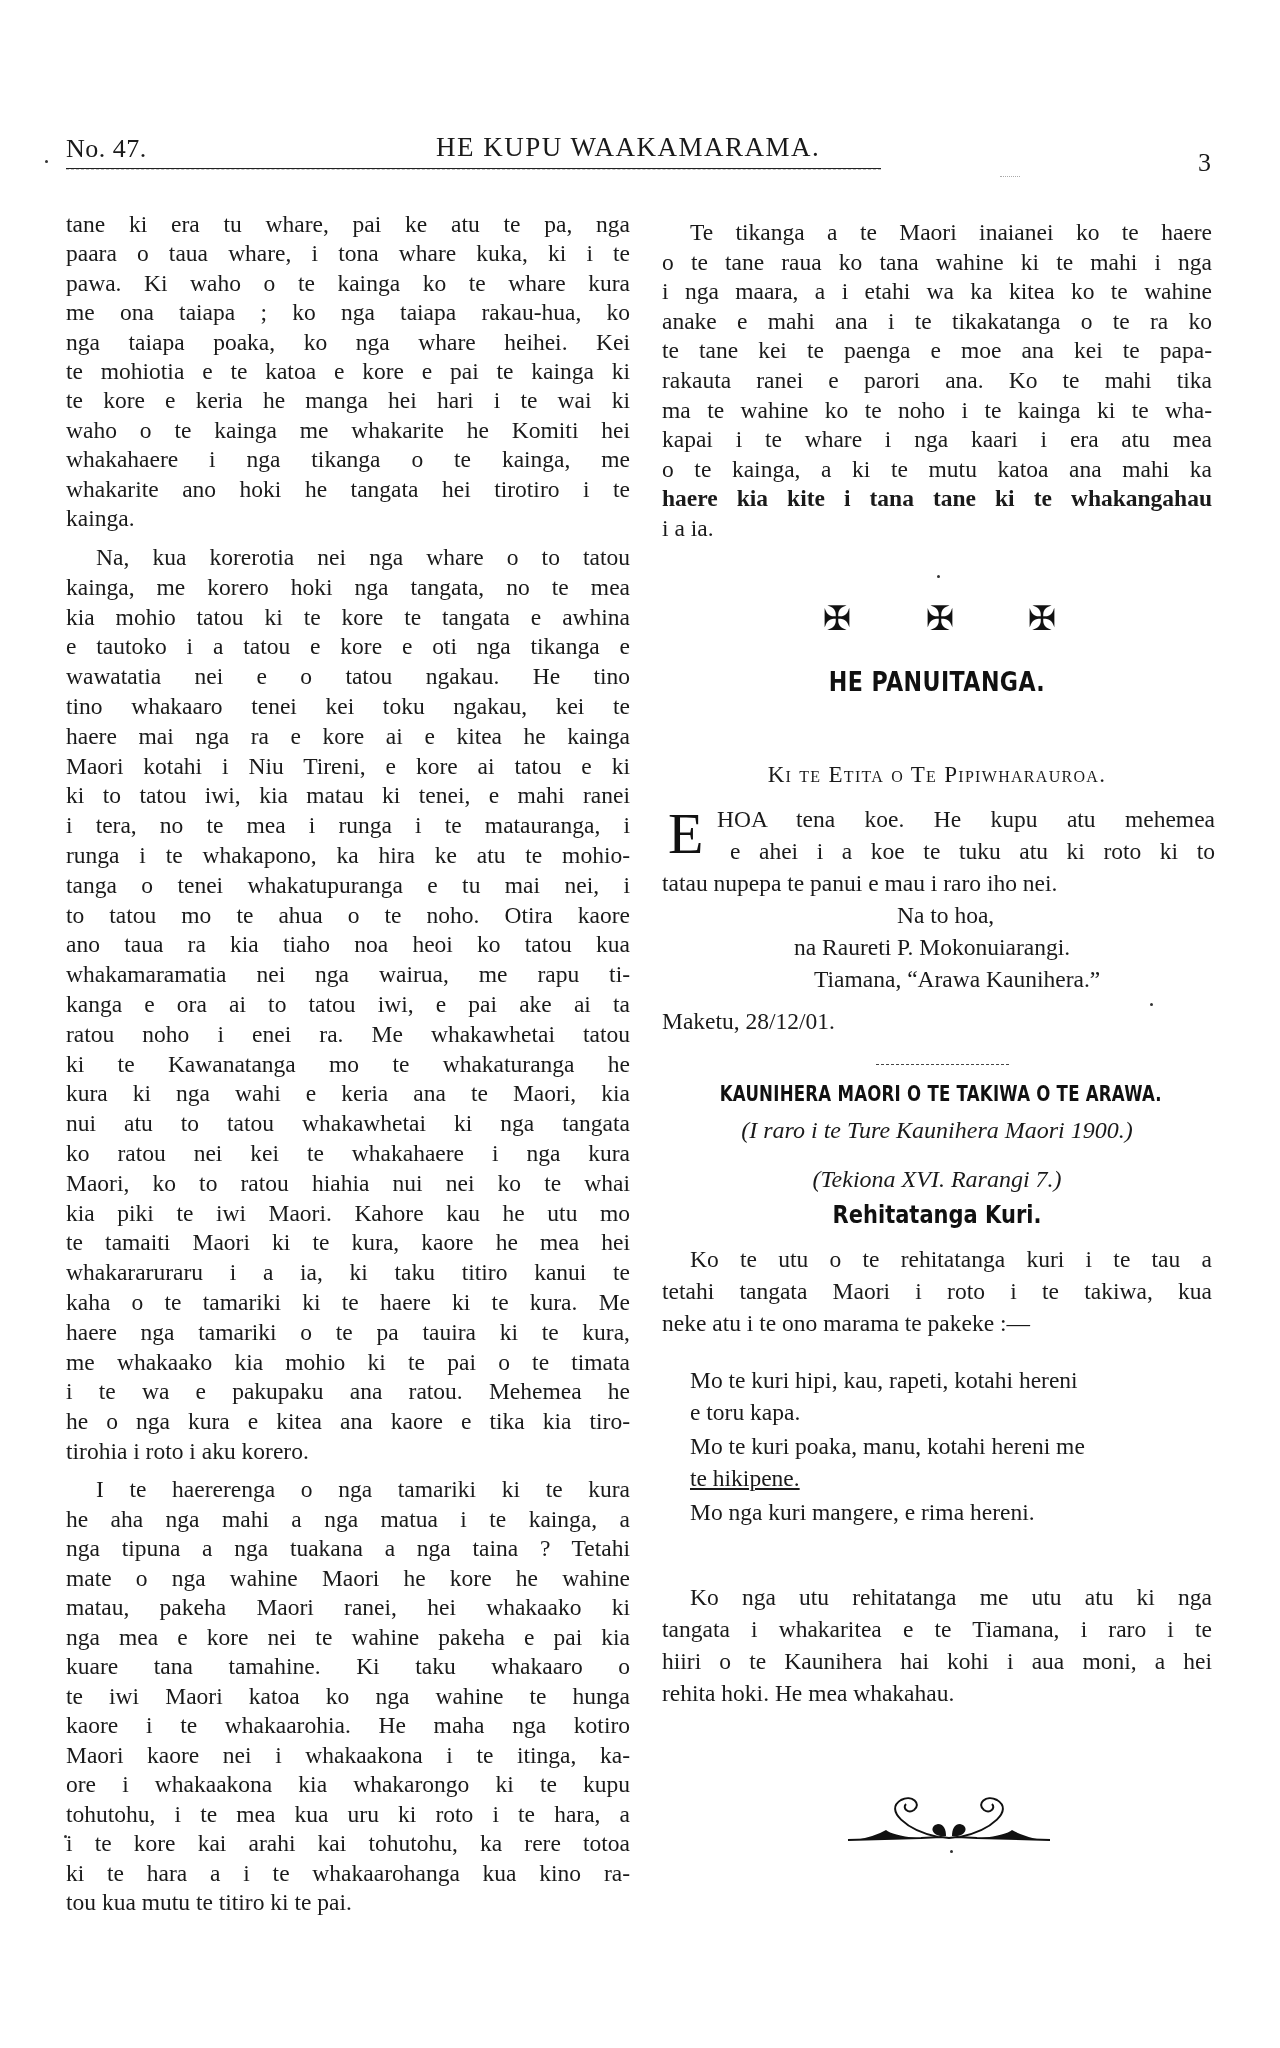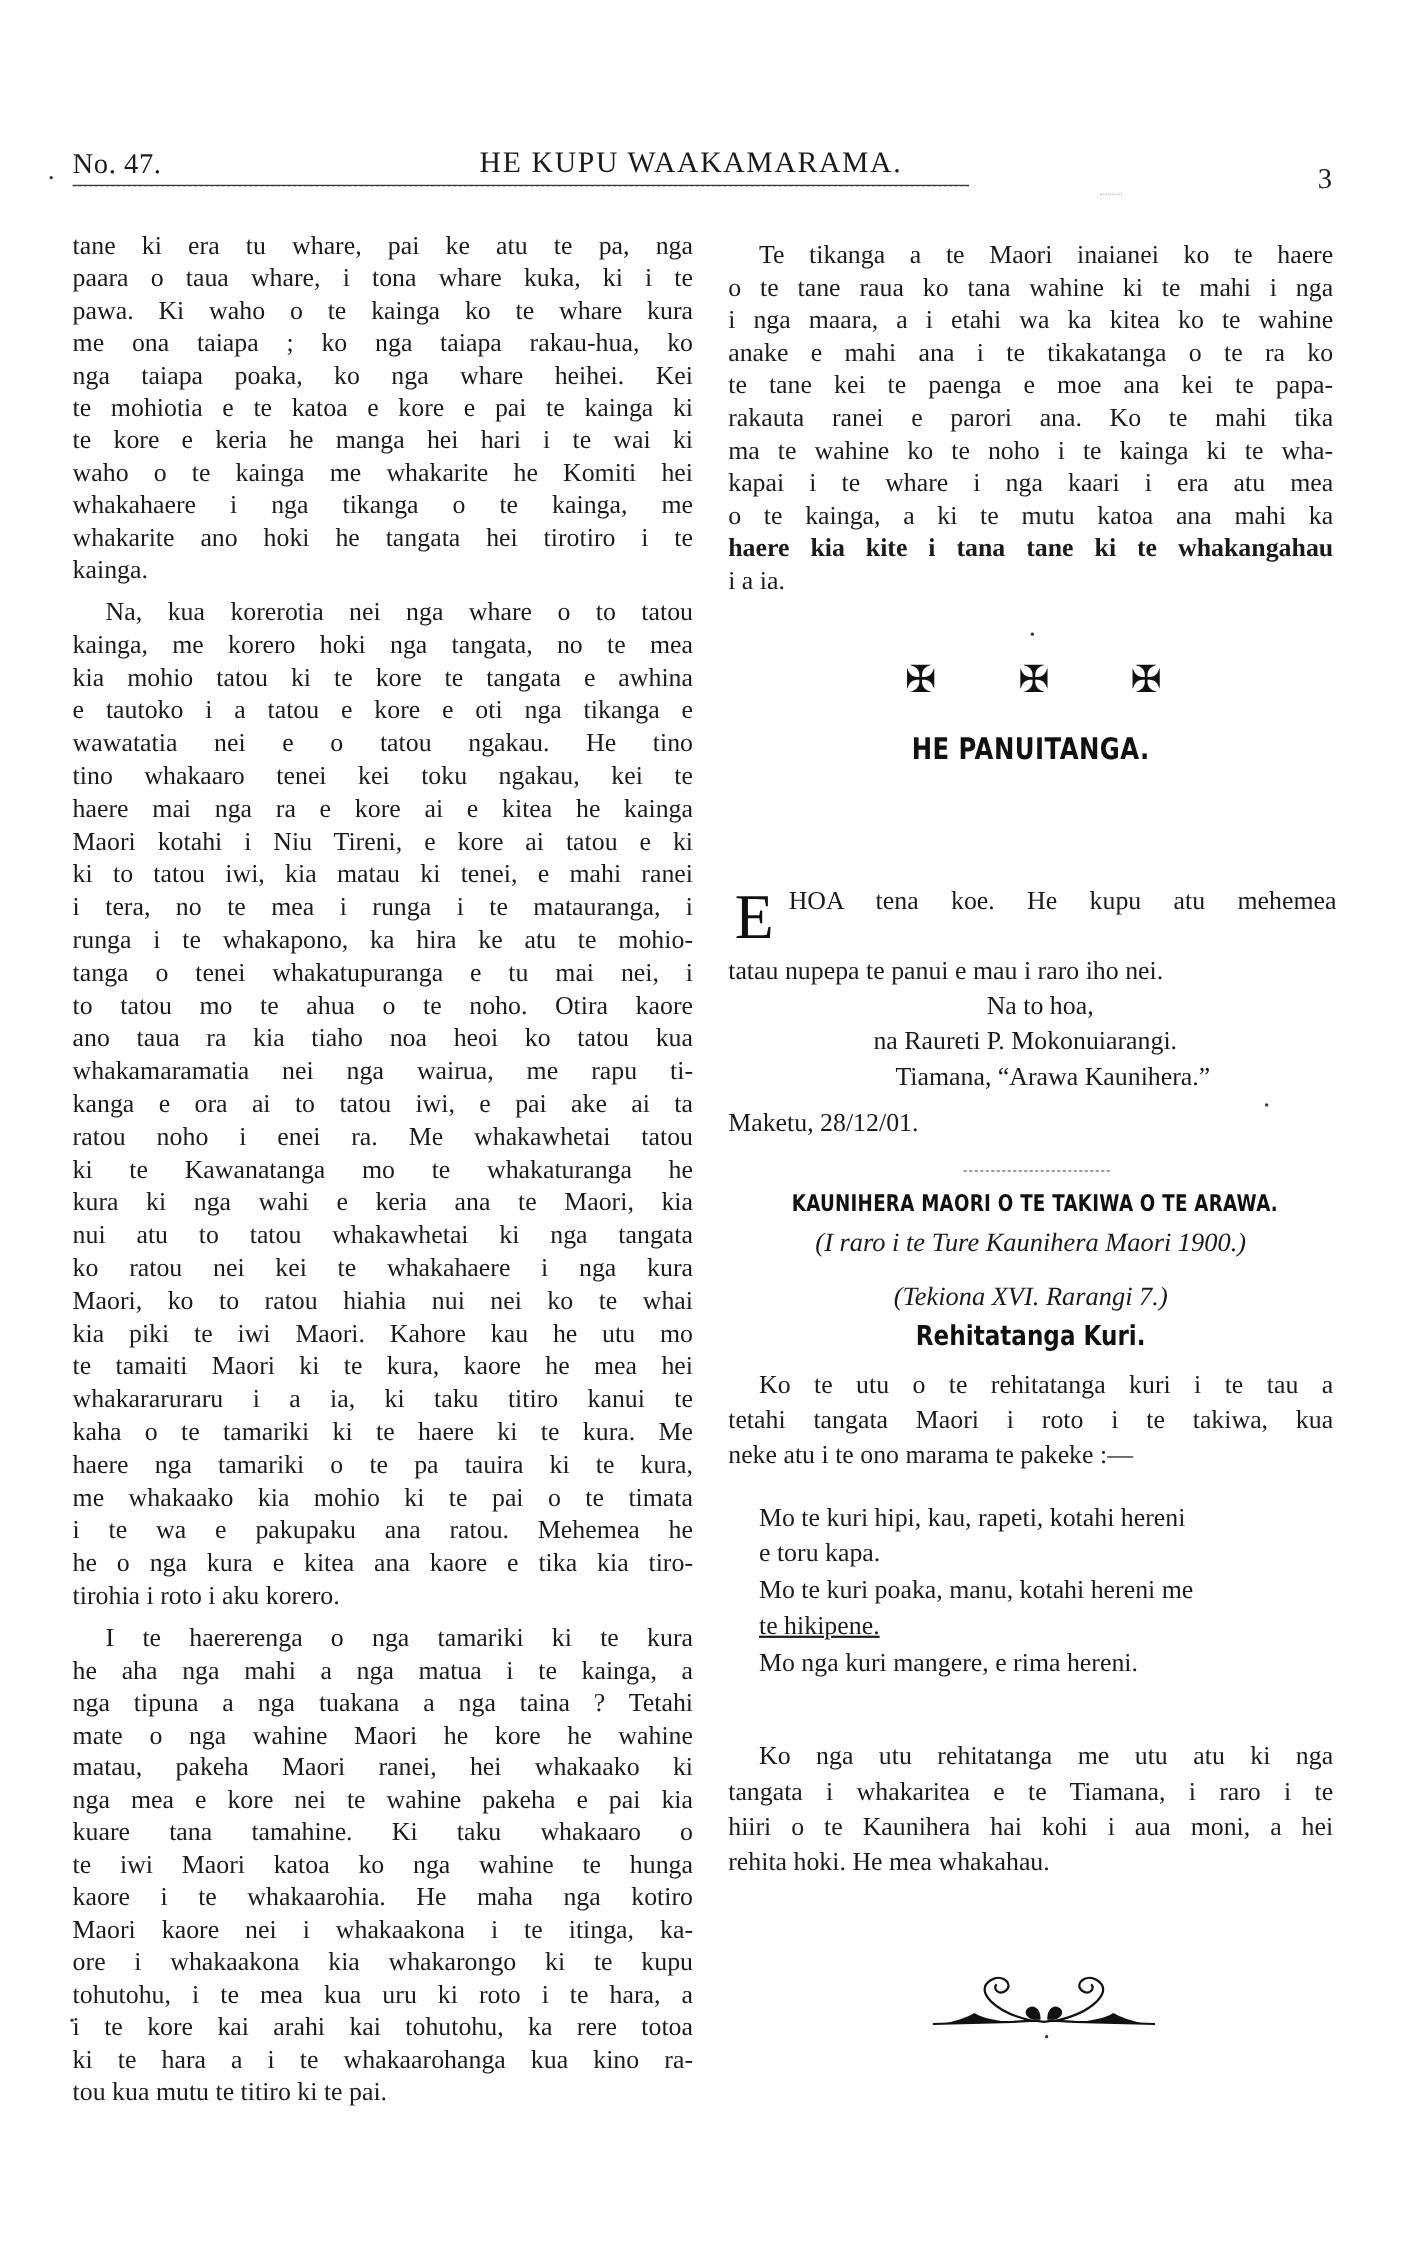--- a/index.html
+++ b/index.html
@@ -131,22 +131,24 @@
       <div class="ln colR last" style="top: 514px;">i a ia.</div>
     </div>
 
   <div class="stars">
     <div class="star" style="left:158px">✠</div>
     <div class="star" style="left:261px">✠</div>
     <div class="star" style="left:363px">✠</div>
   </div>
 
   <div class="h-bold h-panui">HE PANUITANGA.</div>
+  <div class="smallcaps">Ki te Etita o Te Pipiwharauroa.</div>
   <div class="dropcap">E</div>
   <div class="ln" style="left:717px; width:498px; top:805px;">HOA tena koe.   He kupu atu mehemea</div>
+  <div class="ln" style="left:730px; width:485px; top:837px;">e ahei i a koe te tuku atu ki roto ki to</div>
   <div class="ln last" style="left:662px; width:550px; top:869px;">tatau nupepa te panui e mau i raro iho nei.</div>
   <div class="ln last" style="left:897px; width:300px; top:901px;">Na to hoa,</div>
   <div class="ln last" style="left:794px; width:420px; top:933px;">na Raureti P. Mokonuiarangi.</div>
   <div class="ln last" style="left:814px; width:420px; top:965px;">Tiamana, “Arawa Kaunihera.”</div>
   <div class="ln last" style="left:662px; width:400px; top:1007px;">Maketu, 28/12/01.</div>
 
   <div class="rule-short"></div>
 
   <div class="h-bold h-kaun">KAUNIHERA MAORI O TE TAKIWA O TE ARAWA.</div>
   <div class="ital" style="top:1117px;">(I raro i te Ture Kaunihera Maori 1900.)</div>

